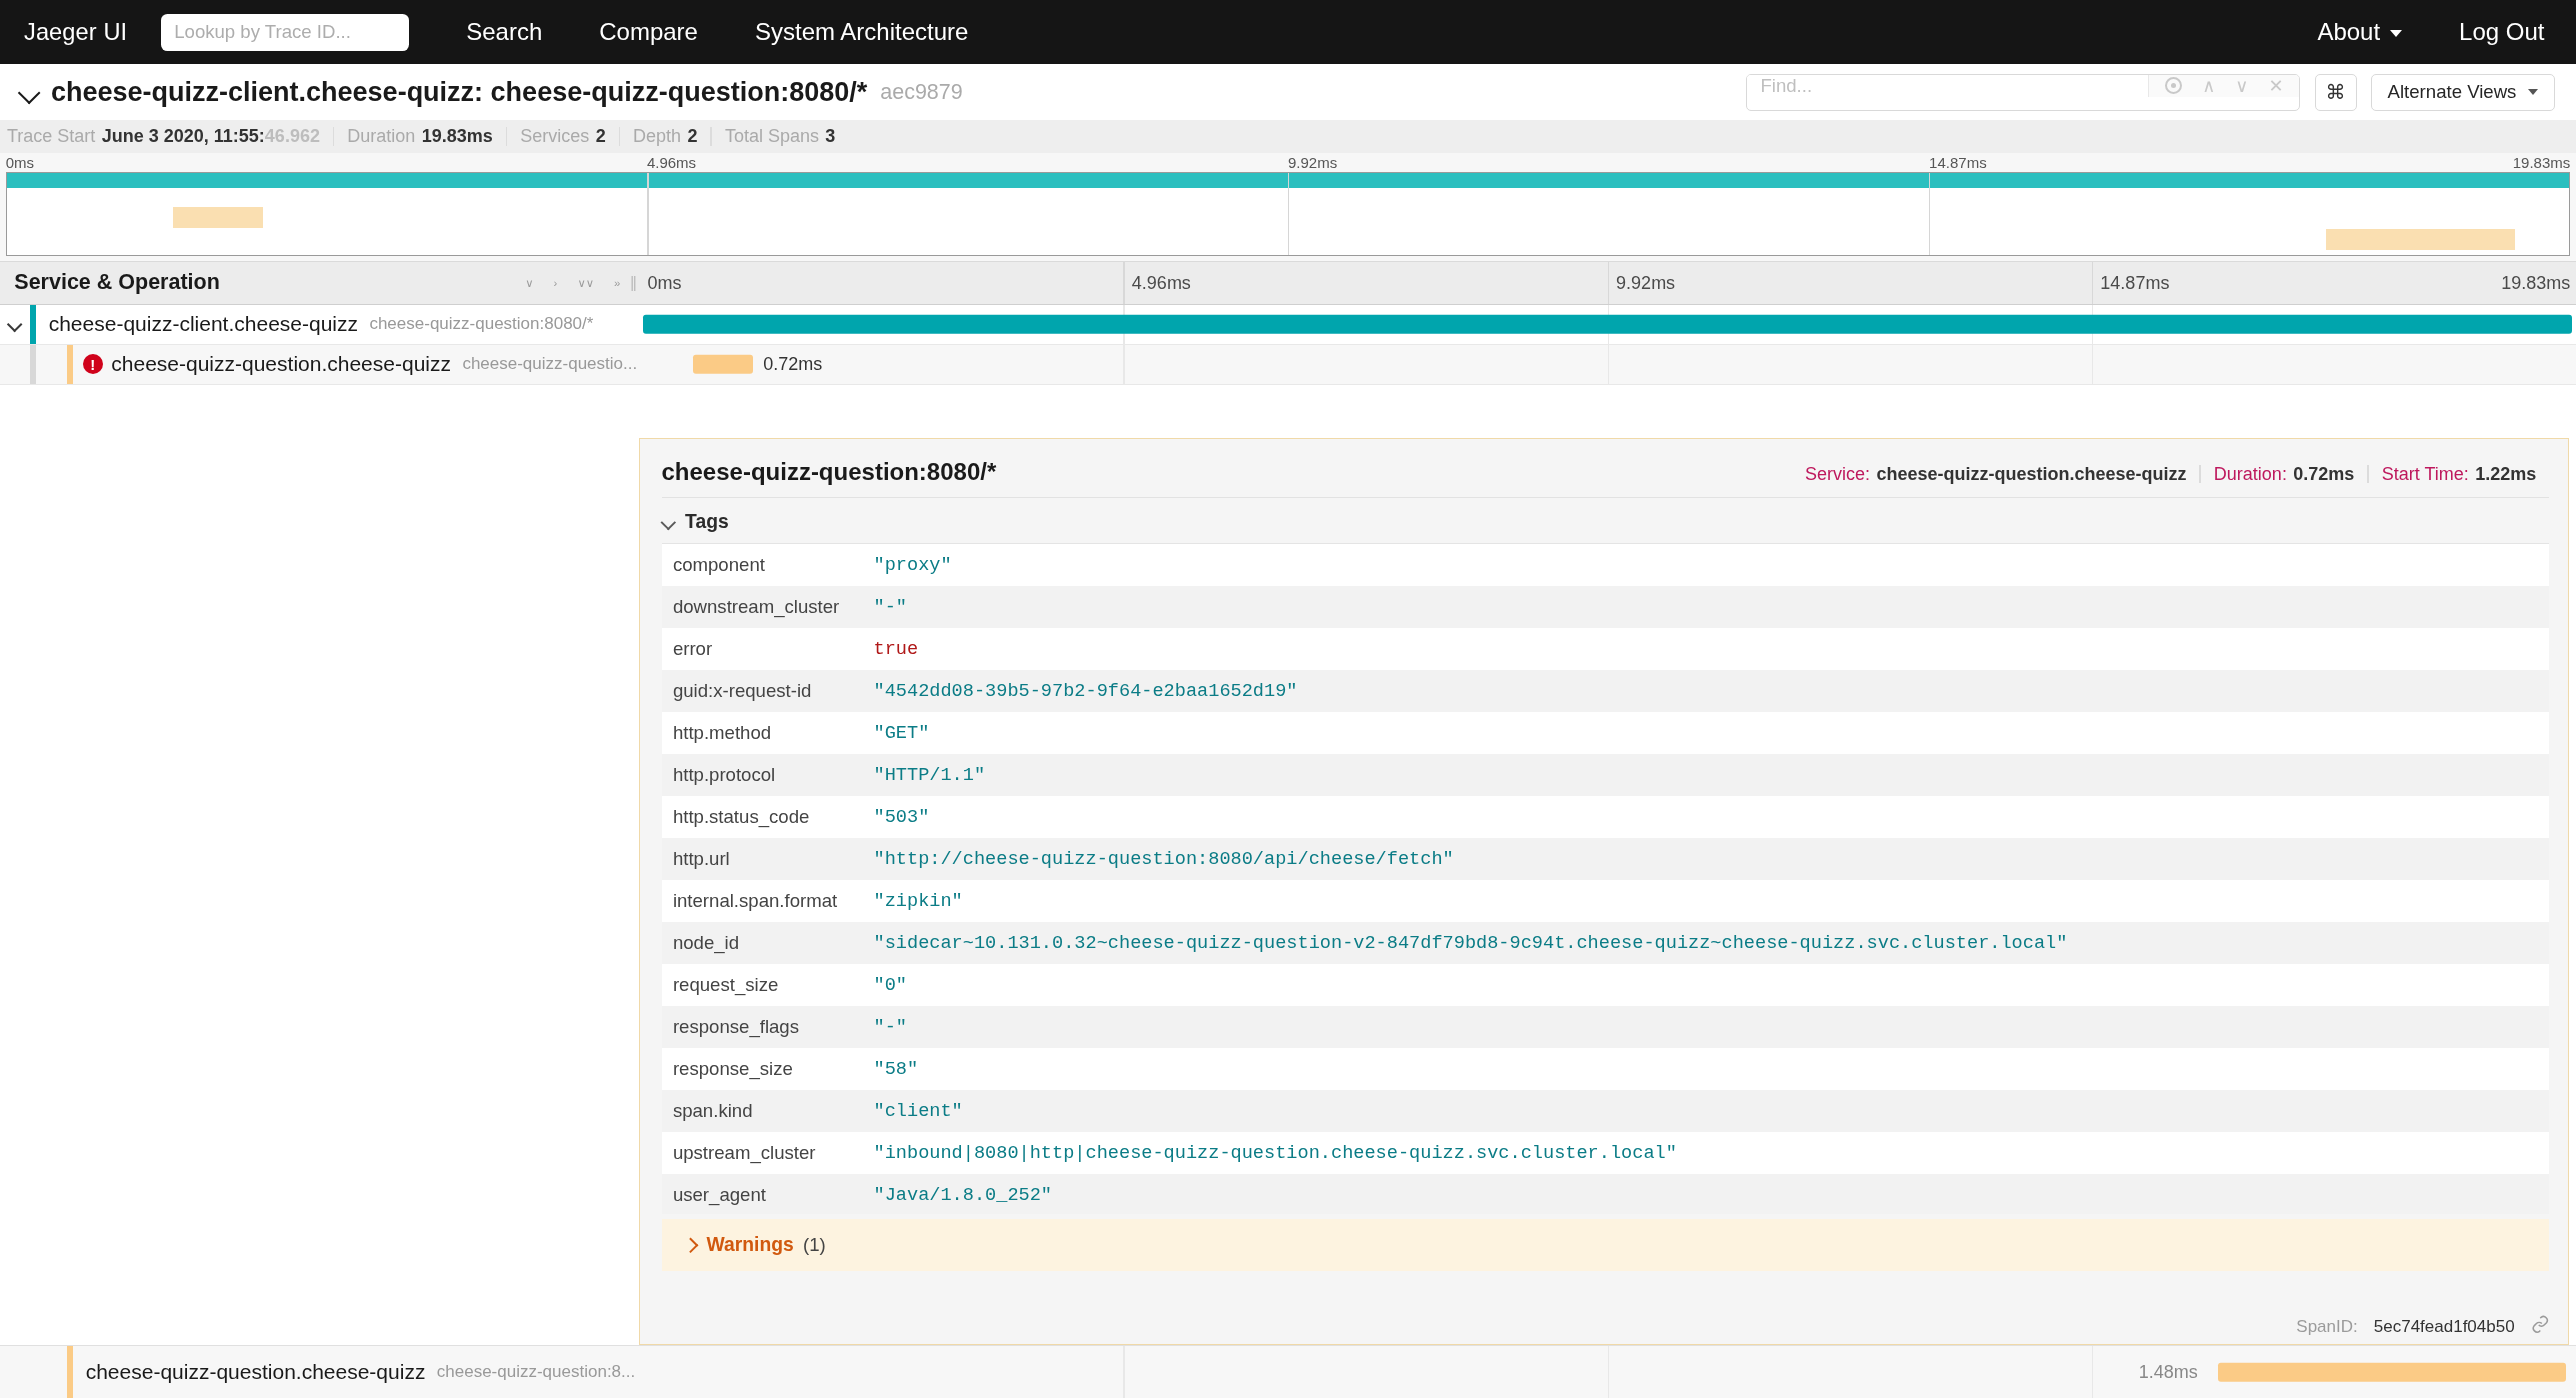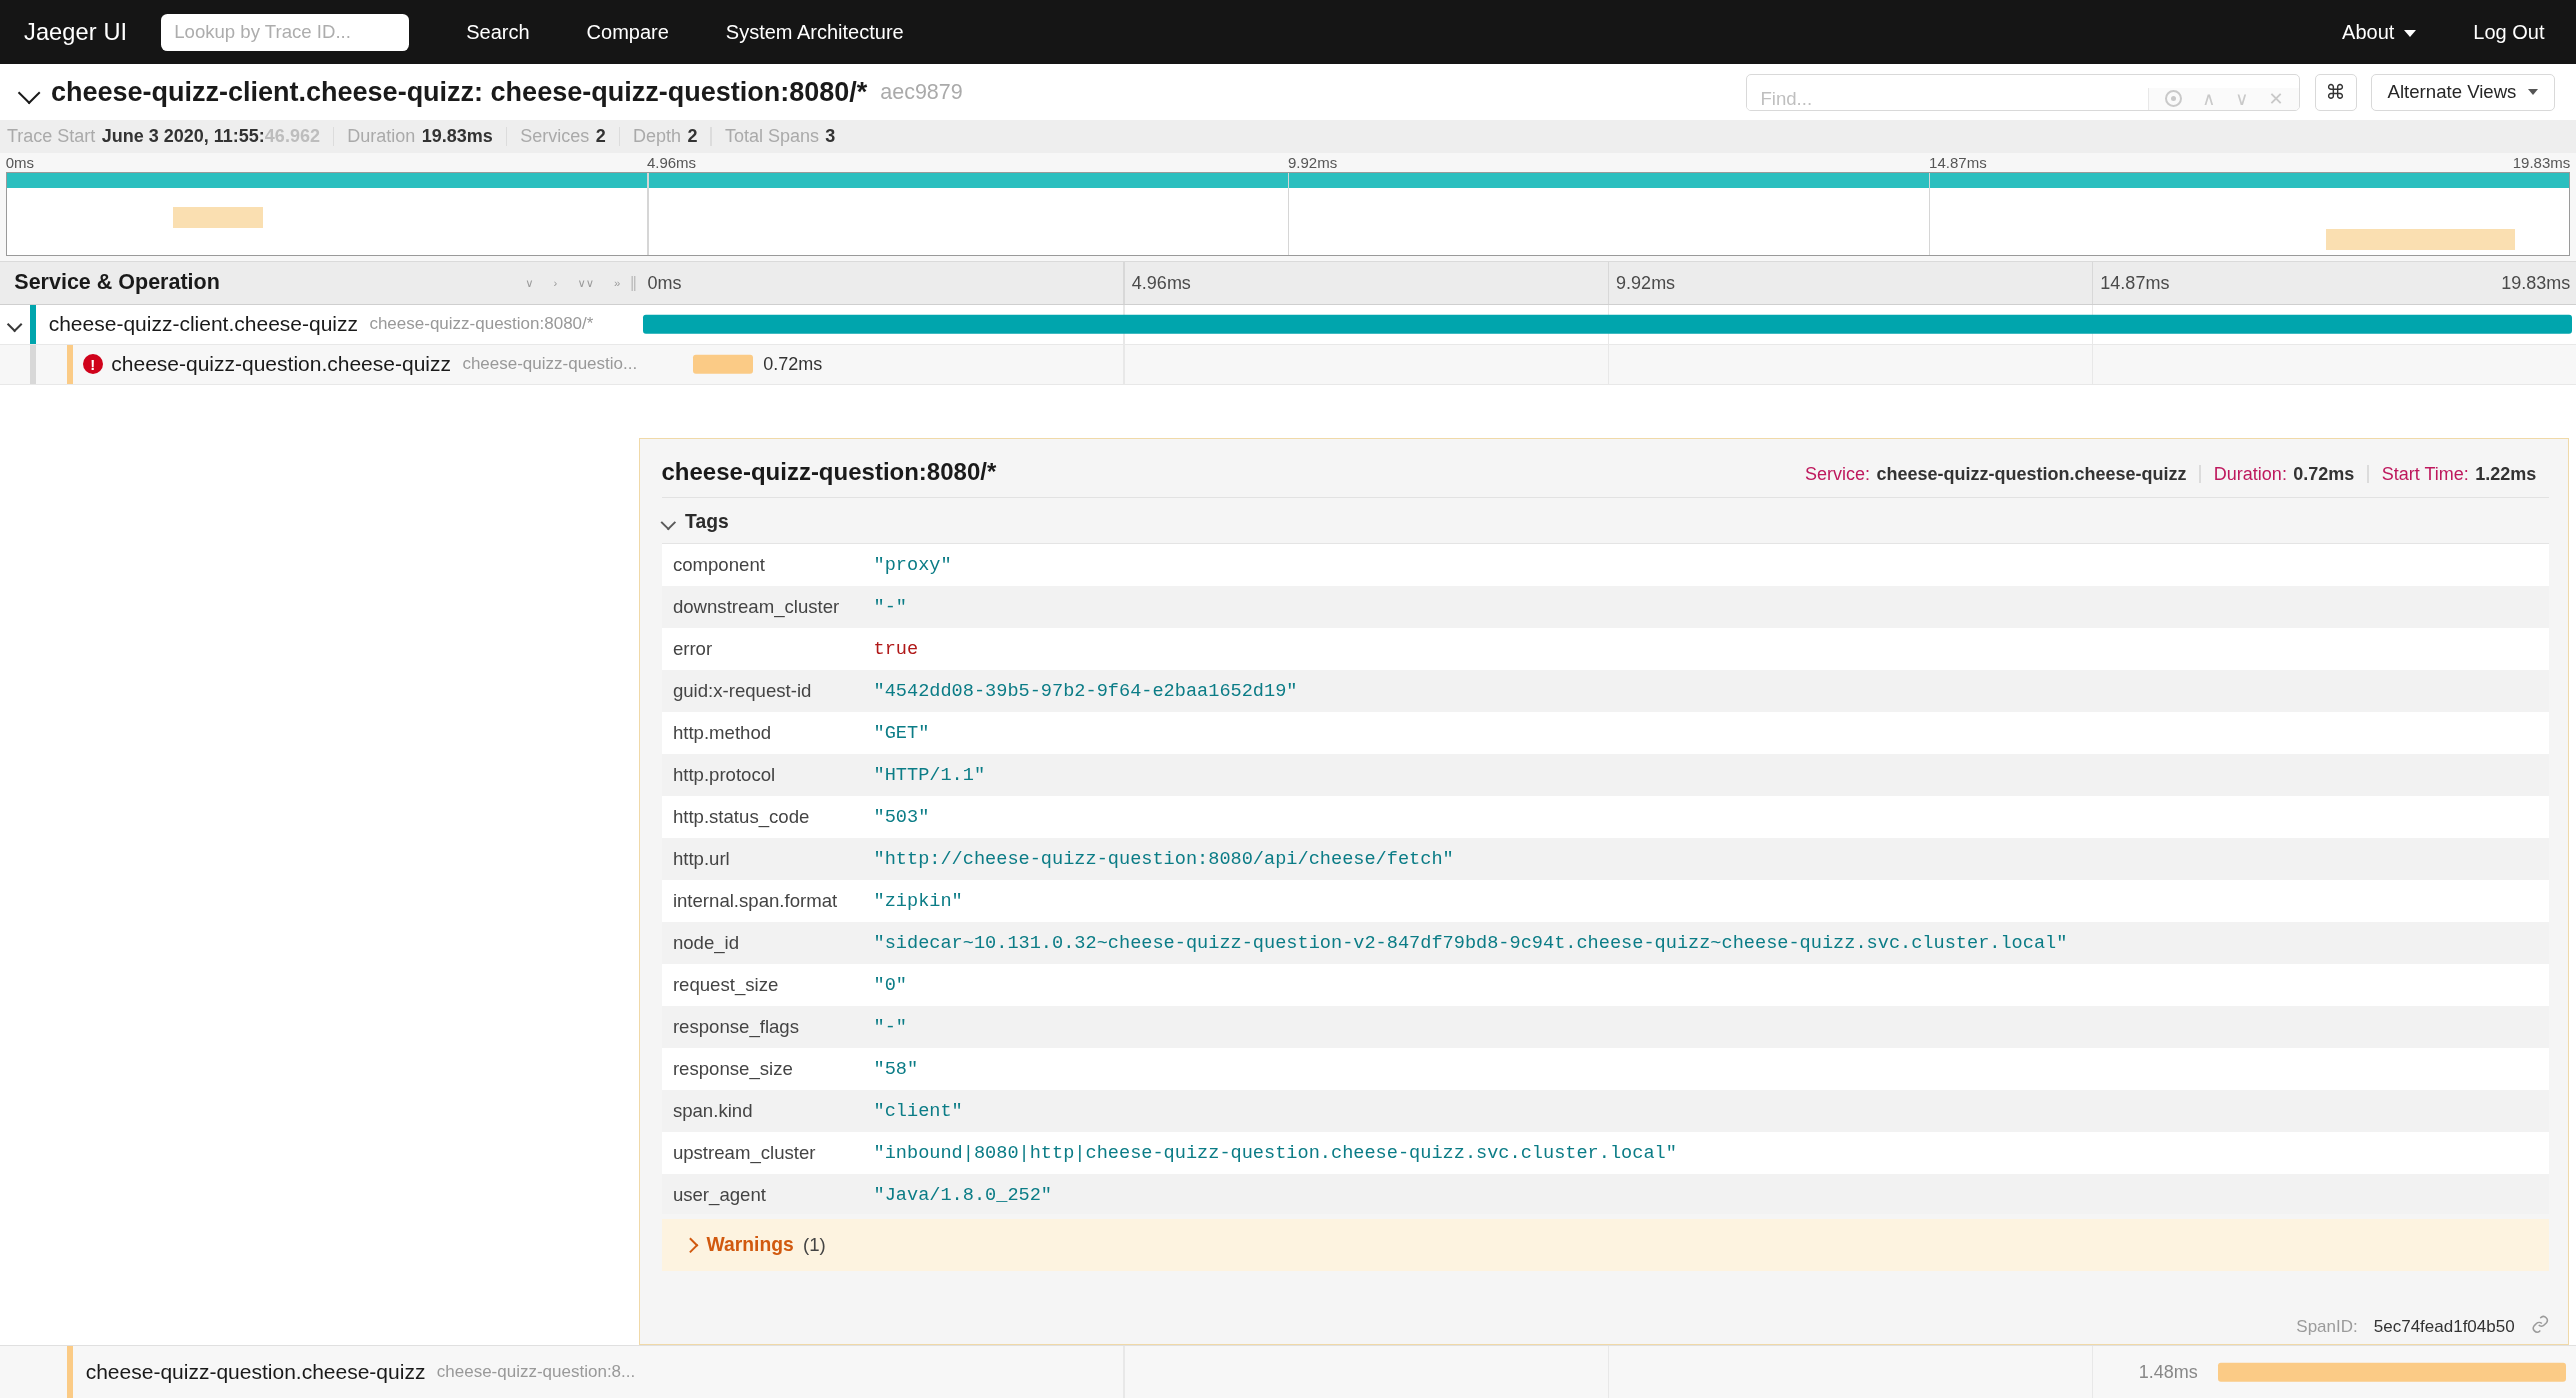--- a/index.html
+++ b/index.html
@@ -26,21 +26,21 @@
     width: 248px; height: 37px;
     margin-left: 34px;
     border: none; border-radius: 6.4px;
     background: #fff;
     font-family: "Liberation Sans", sans-serif;
     font-size: 18.6px; color: #333;
     padding: 0 13px;
   }
   .traceid-input::placeholder { color: #adadad; }
   .navlink {
-    color: #fff; font-size: 20px;
+    color: #fff; font-size: 24px;
     margin-left: 57px; white-space: nowrap;
     display: flex; align-items: center; gap: 10px;
   }
   .nav-spacer { flex: 1 1 auto; }
   .caret-down {
     width: 0; height: 0; position: relative; top: 1.4px;
     border-left: 6.4px solid transparent;
     border-right: 6.4px solid transparent;
     border-top: 7.2px solid #fff;
   }
@@ -66,21 +66,21 @@
   }
   .trace-title {
     font-size: 27px; font-weight: bold; color: #1a1a1a;
     white-space: nowrap;
   }
   .trace-id {
     font-size: 21.5px; color: #aaa; margin-left: 13px; font-weight: normal;
   }
   .th-spacer { flex: 1 1 auto; }
   .find-wrap {
-    display: flex; align-items: flex-end;
+    display: flex; align-items: flex-start;
     height: 37px;
     border: 1.4px solid #d9d9d9; border-radius: 5px;
     overflow: hidden; background: #fff;
   }
   .find-input {
     width: 401px; border: none; outline: none;
     font-family: "Liberation Sans", sans-serif;
     font-size: 18.6px; color: #333; padding: 0 13px;
   }
   .find-input::placeholder { color: #bfbfbf; }

